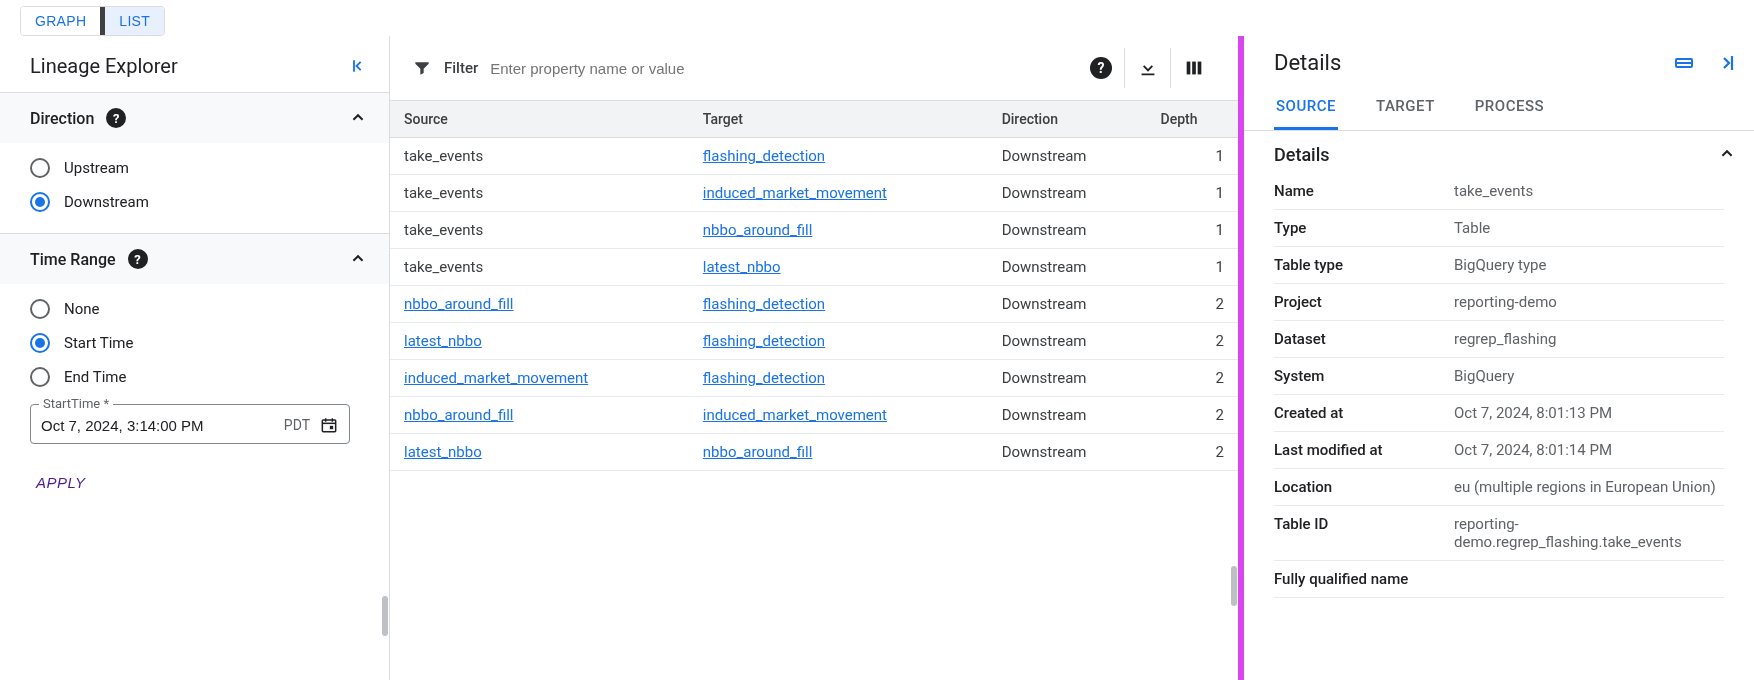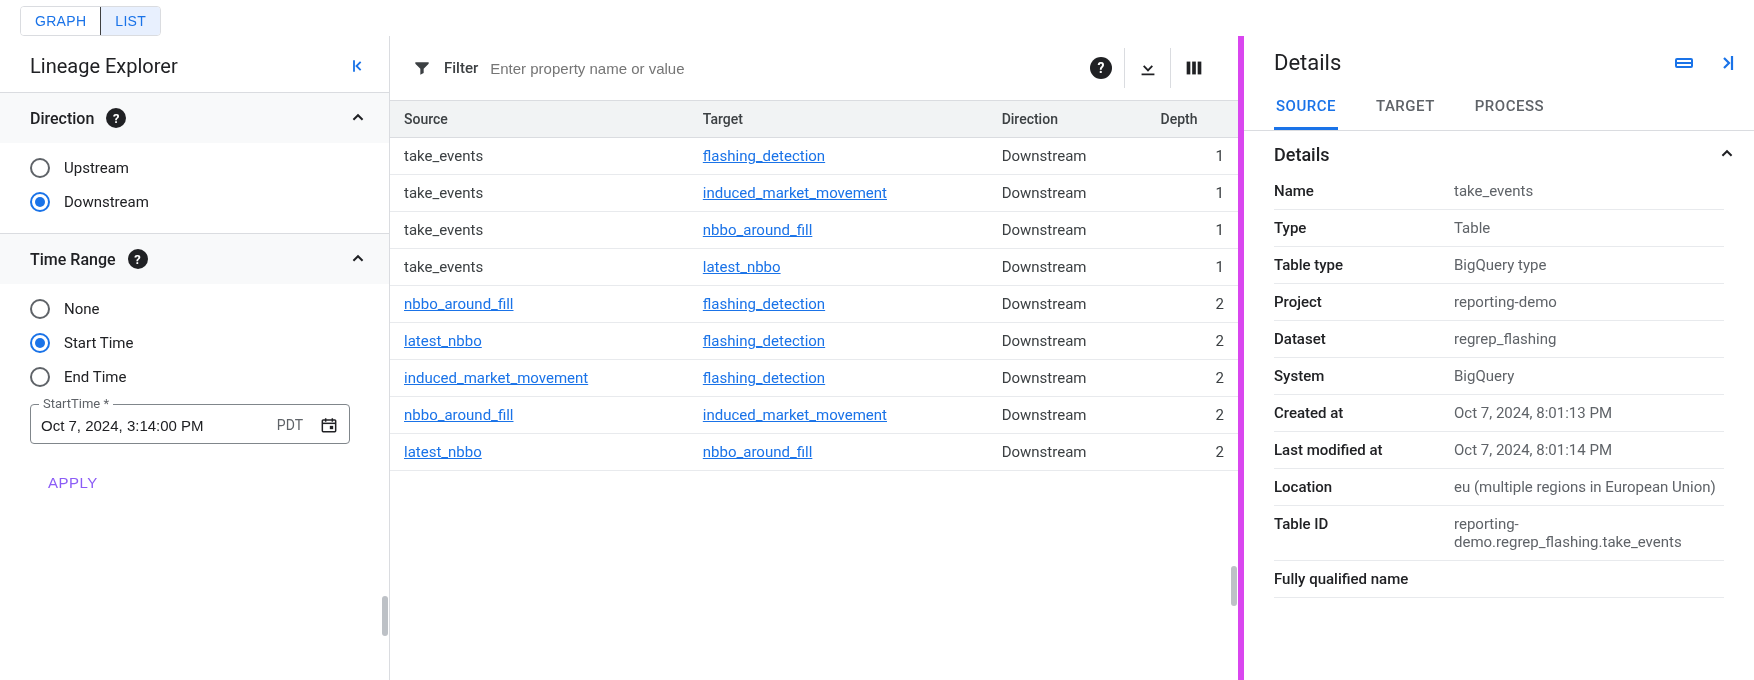--- a/index.html
+++ b/index.html
@@ -2,21 +2,21 @@
 <html><head>
 <meta charset="utf-8">
 <style>
   * { box-sizing: border-box; margin: 0; padding: 0; }
   body { font-family: Roboto, "Helvetica Neue", Arial, sans-serif; font-size: 14px; color: #202124; background: #fff; width: 1754px; height: 680px; overflow: hidden; }
   
   .root { display: flex; flex-direction: column; height: 100%; }
   .tabs-bar { padding: 6px 20px 0 20px; }
   .tab-group { display: inline-flex; border: 1px solid #dadce0; border-radius: 4px; overflow: hidden; }
   .tab-btn { padding: 6px 14px; font-size: 14px; font-weight: 500; color: #1a73e8; background: #fff; border: none; cursor: pointer; letter-spacing: 0.3px; }
-  .tab-btn.active { background: #e8f0fe; border-left: 1px solid #404040; }
+  .tab-btn.active { background: #e8f0fe; border-left: 5px solid #404040; }
   .tab-btn:first-child { border-left: none; }
   
   .main { flex: 1; display: flex; min-height: 0; }
   
   
   .sidebar { width: 390px; border-right: 1px solid #dadce0; display: flex; flex-direction: column; position: relative; }
   .sidebar-header { display: flex; align-items: center; justify-content: space-between; padding: 18px 20px 14px 30px; }
   .sidebar-title { font-size: 20px; font-weight: 400; color: #202124; }
   .collapse-left-icon { width: 20px; height: 20px; cursor: pointer; }
   
@@ -29,24 +29,24 @@
   
   .radio-row { display: flex; align-items: center; gap: 14px; padding: 7px 0; cursor: pointer; }
   .radio { width: 20px; height: 20px; border: 2px solid #5f6368; border-radius: 50%; display: inline-flex; align-items: center; justify-content: center; flex-shrink: 0; }
   .radio.checked { border-color: #1a73e8; }
   .radio.checked::after { content: ""; width: 10px; height: 10px; background: #1a73e8; border-radius: 50%; }
   .radio-label { font-size: 15px; color: #202124; }
   
   .datetime-field { position: relative; border: 1px solid #80868b; border-radius: 4px; margin-top: 10px; width: 320px; display: flex; align-items: center; padding: 10px 10px 8px 10px; }
   .datetime-field .float-label { position: absolute; top: -9px; left: 8px; background: #fff; padding: 0 4px; font-size: 13px; color: #5f6368; }
   .datetime-value { flex: 1; font-size: 15px; color: #202124; border: none; outline: none; }
-  .tz { color: #5f6368; font-size: 14px; margin-right: 16px; }
+  .tz { color: #5f6368; font-size: 14px; margin-right: 9px; }
   .cal-icon { width: 20px; height: 20px; cursor: pointer; }
   
-  .apply-btn { margin: 22px 0 0 12px; background: none; border: none; color: #8b5cf6; font-size: 15px; font-weight: 500; letter-spacing: 0.5px; cursor: pointer; padding: 8px 6px; }
+  .apply-btn { margin: 22px 0 0 0; background: none; border: none; color: #4c1d95; font-size: 15px; font-weight: 500; letter-spacing: 0.5px; cursor: pointer; padding: 8px 6px; font-style: italic; }
   
   .sidebar-scroll-thumb { position: absolute; right: 1px; top: 560px; width: 6px; height: 40px; background: #bdc1c6; border-radius: 3px; }
   
   
   .center { flex: 1; display: flex; flex-direction: column; border-right: 6px solid #d946ef; position: relative; min-width: 0; }
   .filter-bar { display: flex; align-items: center; padding: 12px 22px; gap: 12px; }
   .filter-icon { width: 20px; height: 20px; }
   .filter-label { font-size: 15px; font-weight: 500; color: #3c4043; }
   .filter-input { flex: 1; border: none; outline: none; font-size: 15px; color: #5f6368; padding: 6px 0; }
   .toolbar-icons { display: flex; align-items: center; gap: 0; }

